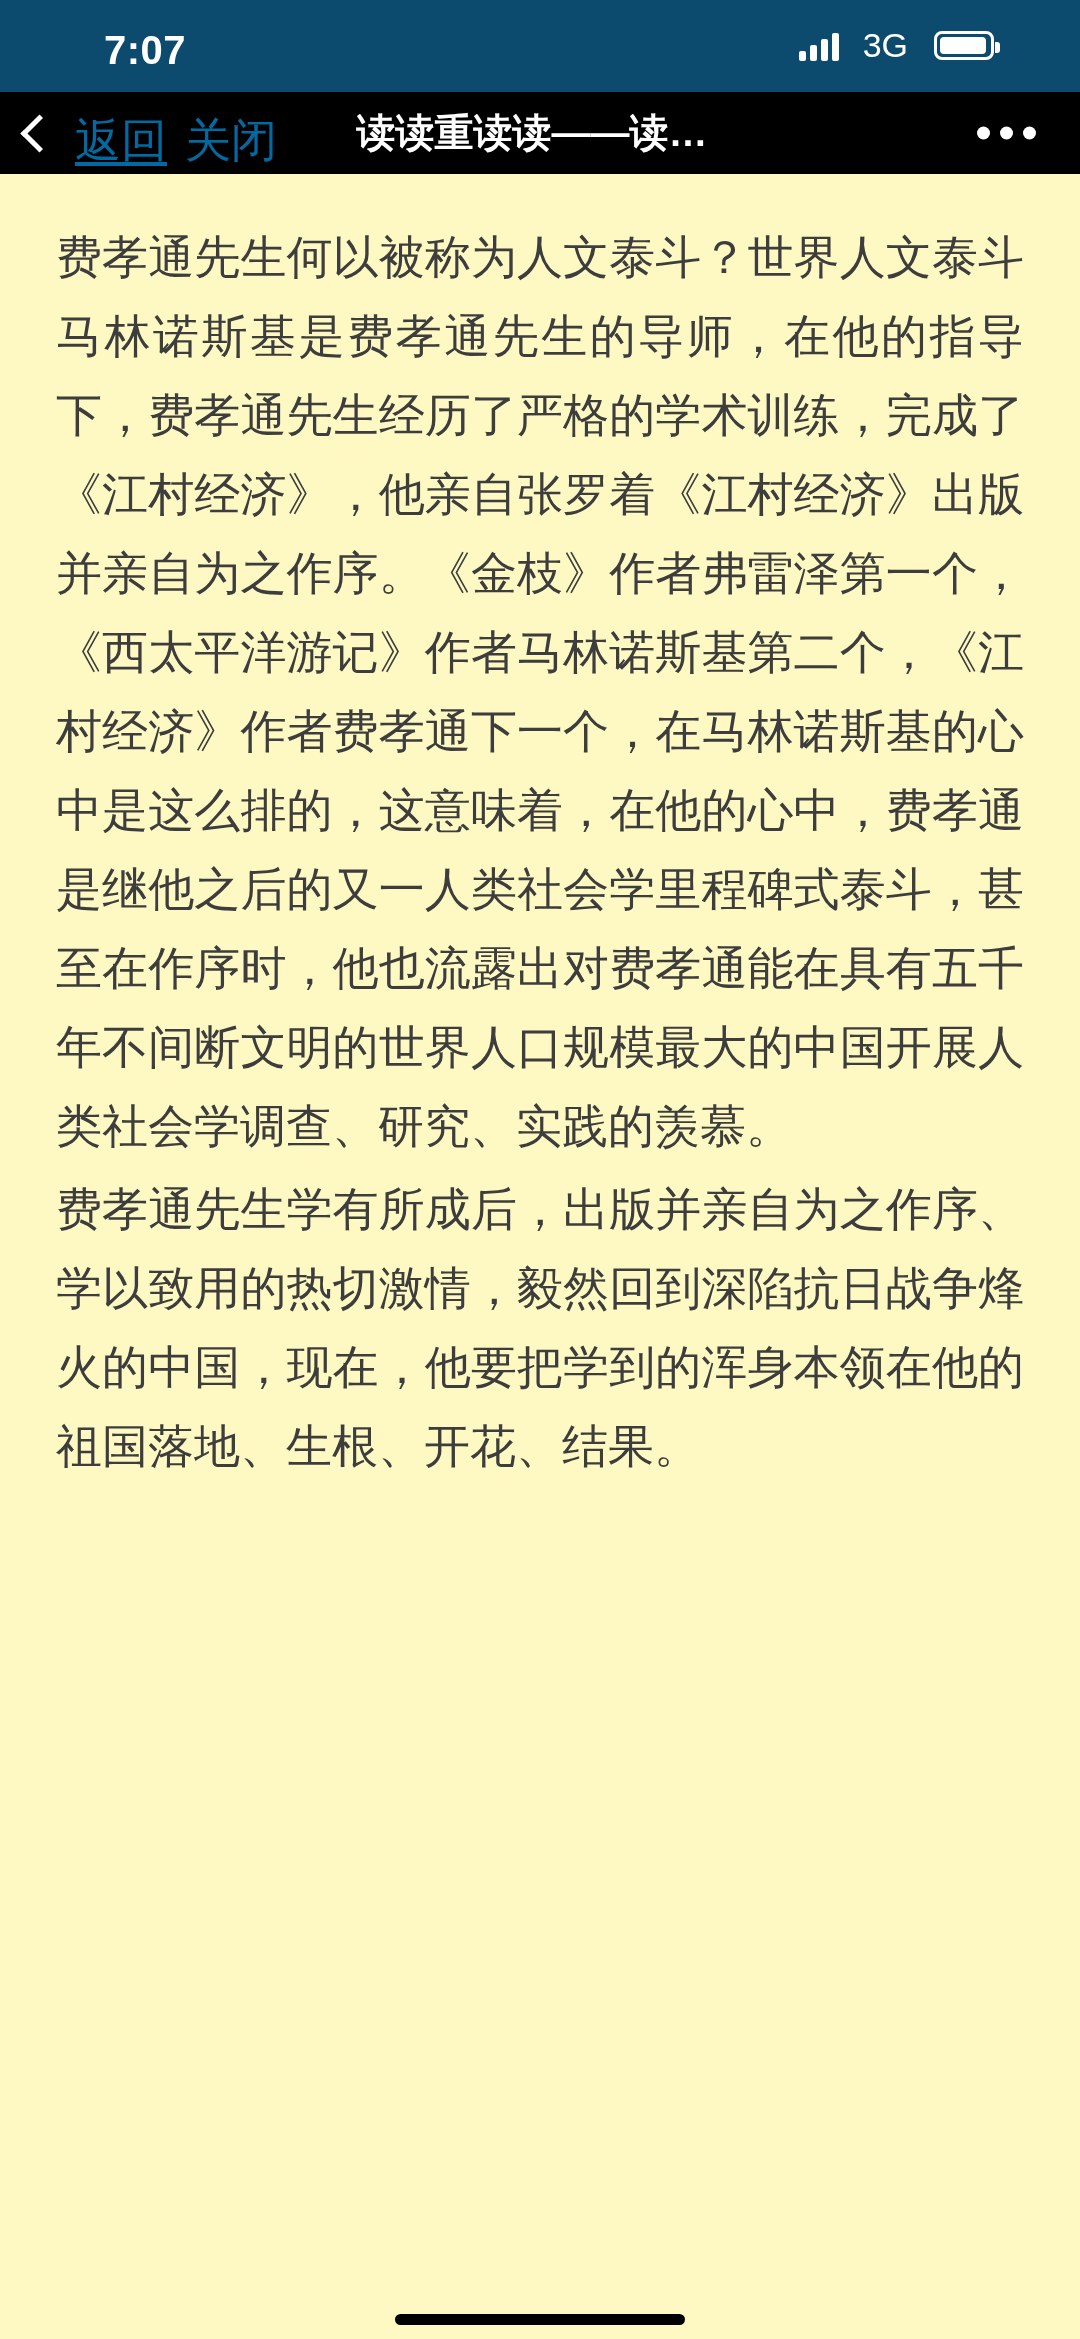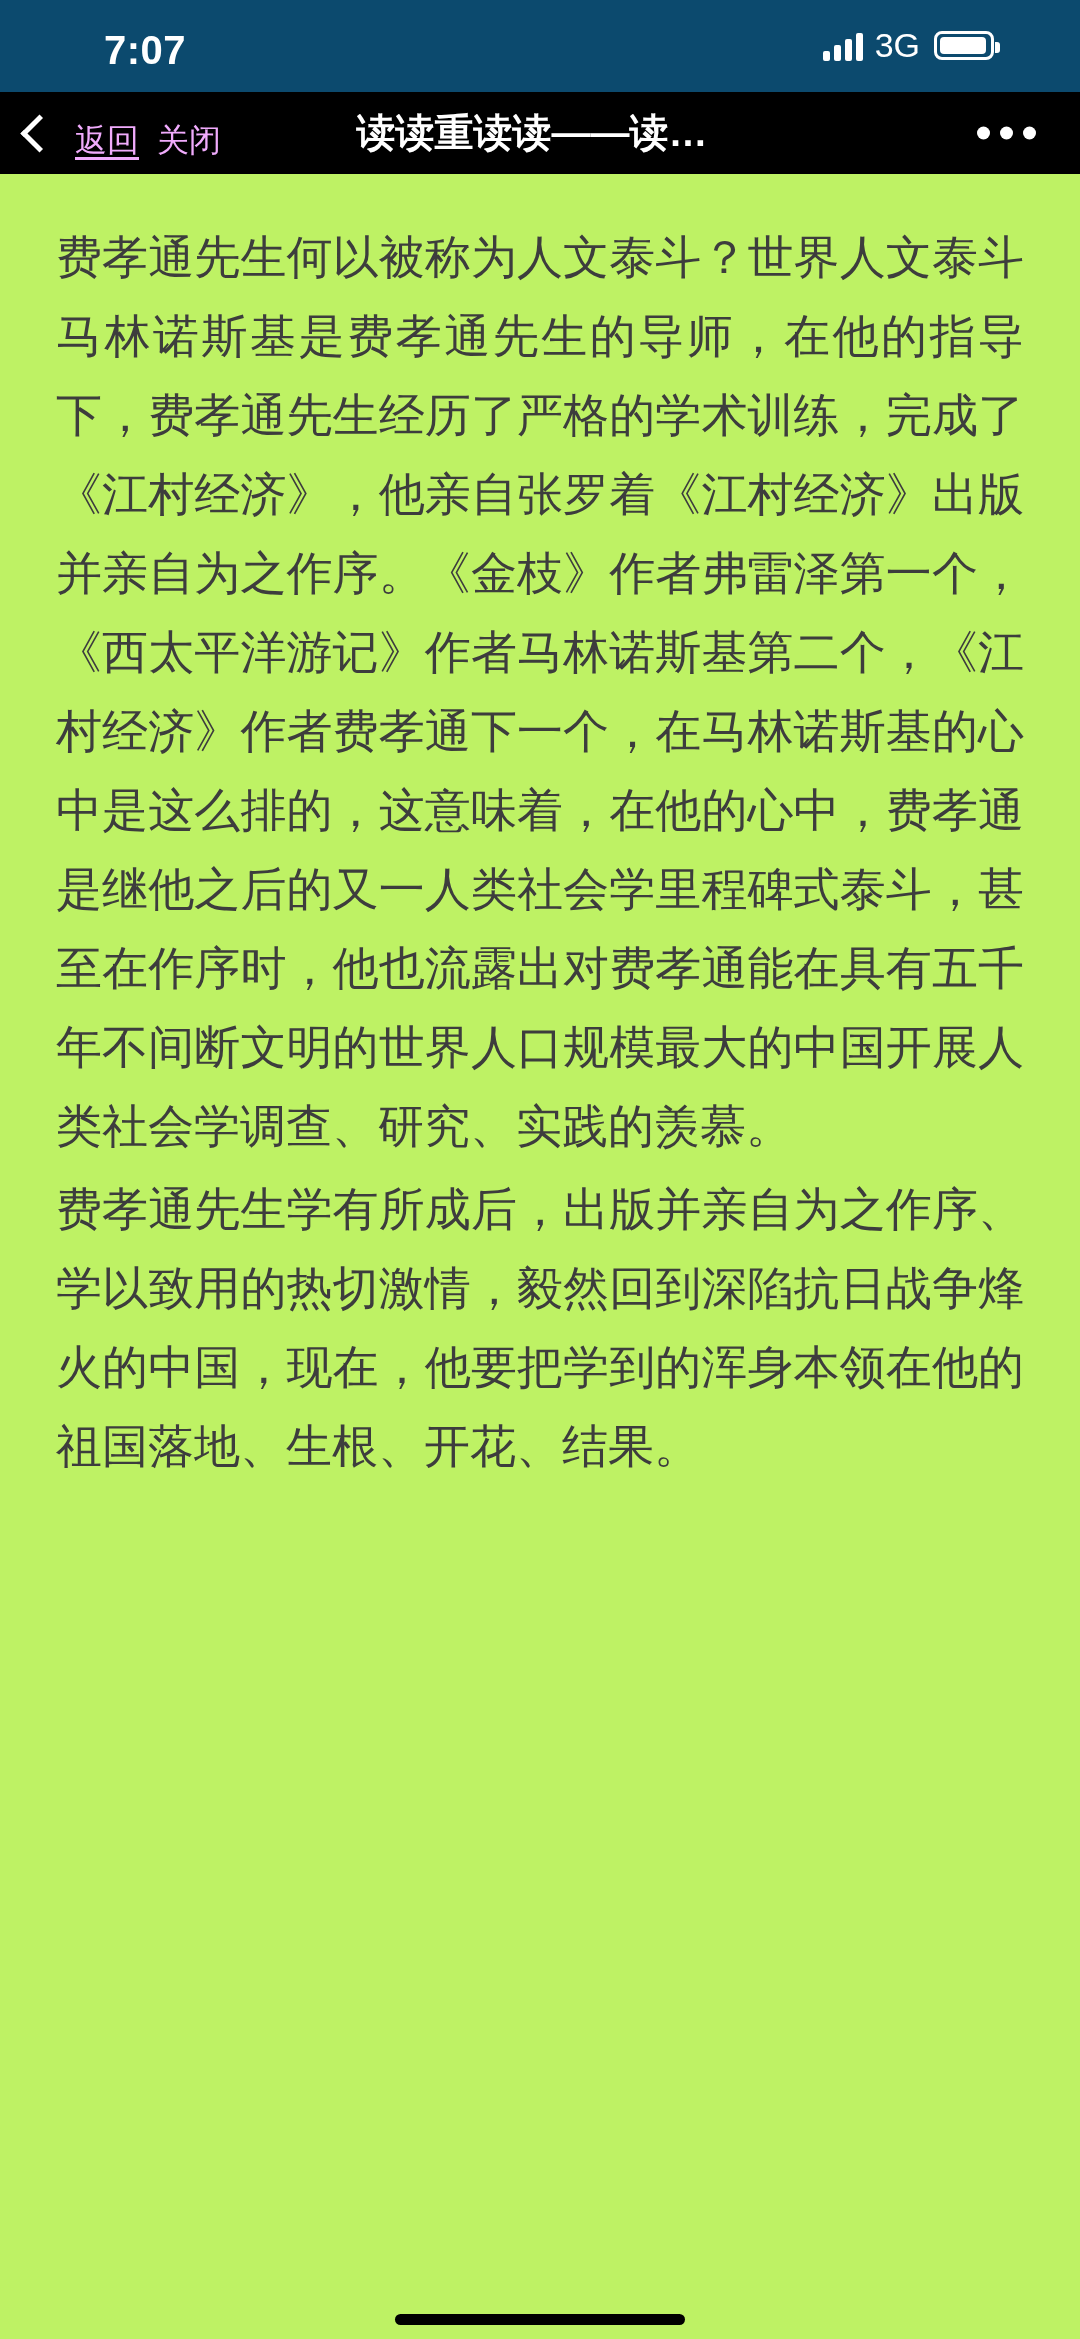--- a/index.html
+++ b/index.html
@@ -30,21 +30,21 @@
     font-weight: 600;
     letter-spacing: 0.5px;
     color: #ffffff;
   }
   .status-right {
     position: absolute;
     right: 86px;
     top: 26px;
     display: flex;
     align-items: center;
-    gap: 8px;
+    gap: 20px;
   }
   .signal-bars {
     display: flex;
     align-items: flex-end;
     gap: 4px;
     height: 30px;
   }
   .signal-bars i {
     display: block;
     width: 7px;
@@ -107,22 +107,22 @@
   }
   .back-chevron {
     width: 22px;
     height: 22px;
     border-left: 5px solid #ffffff;
     border-bottom: 5px solid #ffffff;
     transform: rotate(45deg);
     margin-right: 4px;
   }
   .nav-link {
-    font-size: 32px;
-    color: #f0abfc;
+    font-size: 46px;
+    color: #0369a1;
     text-decoration: underline;
     text-underline-offset: 6px;
     white-space: nowrap;
     margin-top: 16px;
   }
   .nav-link.plain {
     text-decoration: none;
   }
   .nav-title {
     position: absolute;
@@ -151,21 +151,21 @@
     display: block;
     width: 13px;
     height: 13px;
     border-radius: 50%;
     background: #ffffff;
   }
 
   
   .content {
     position: relative;
-    background: #bef264;
+    background: #fef9c3;
     padding: 44px 56px 0 56px;
     box-sizing: border-box;
     height: calc(2339px - 92px - 82px);
     overflow: hidden;
   }
   .article p {
     margin: 0 0 4px 0;
     font-size: 46px;
     line-height: 79px;
     color: #3d3d3d;

